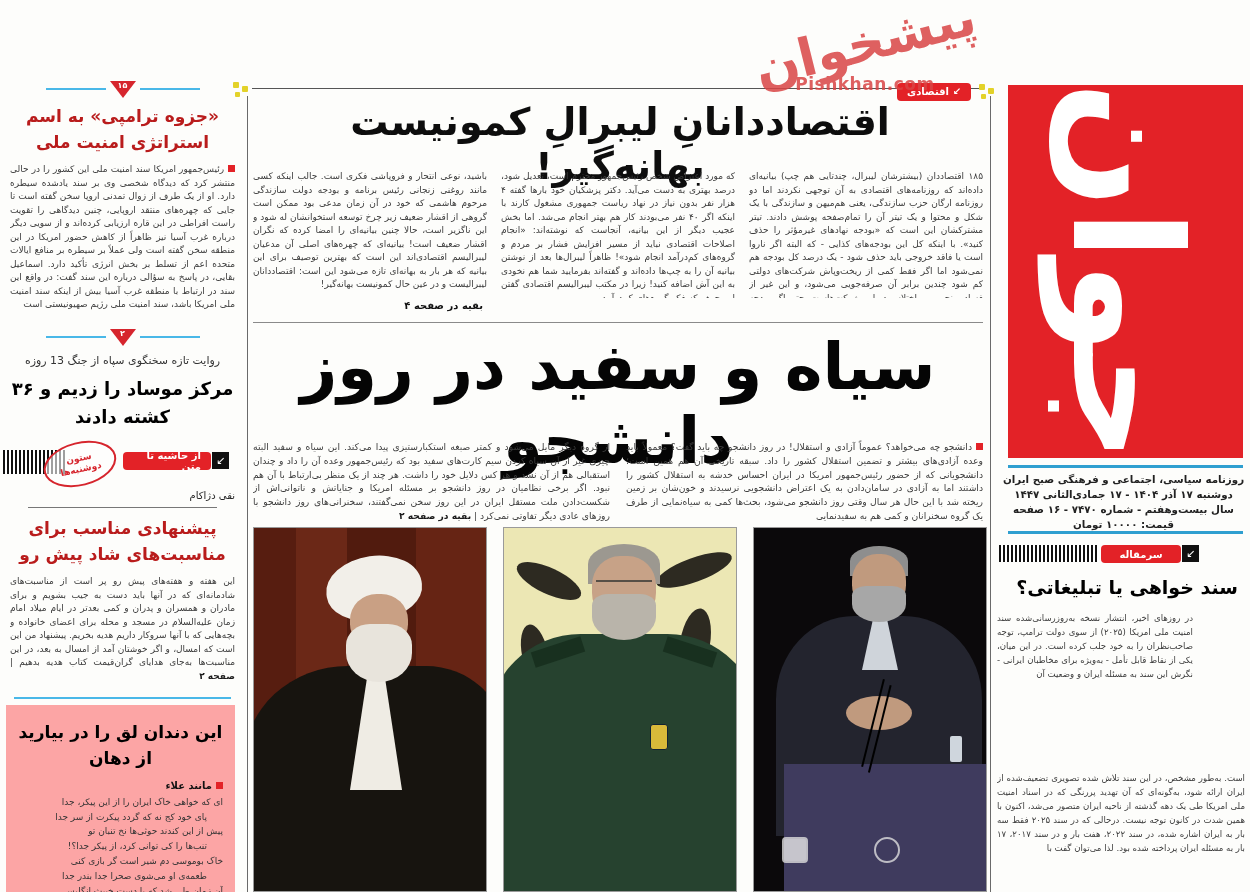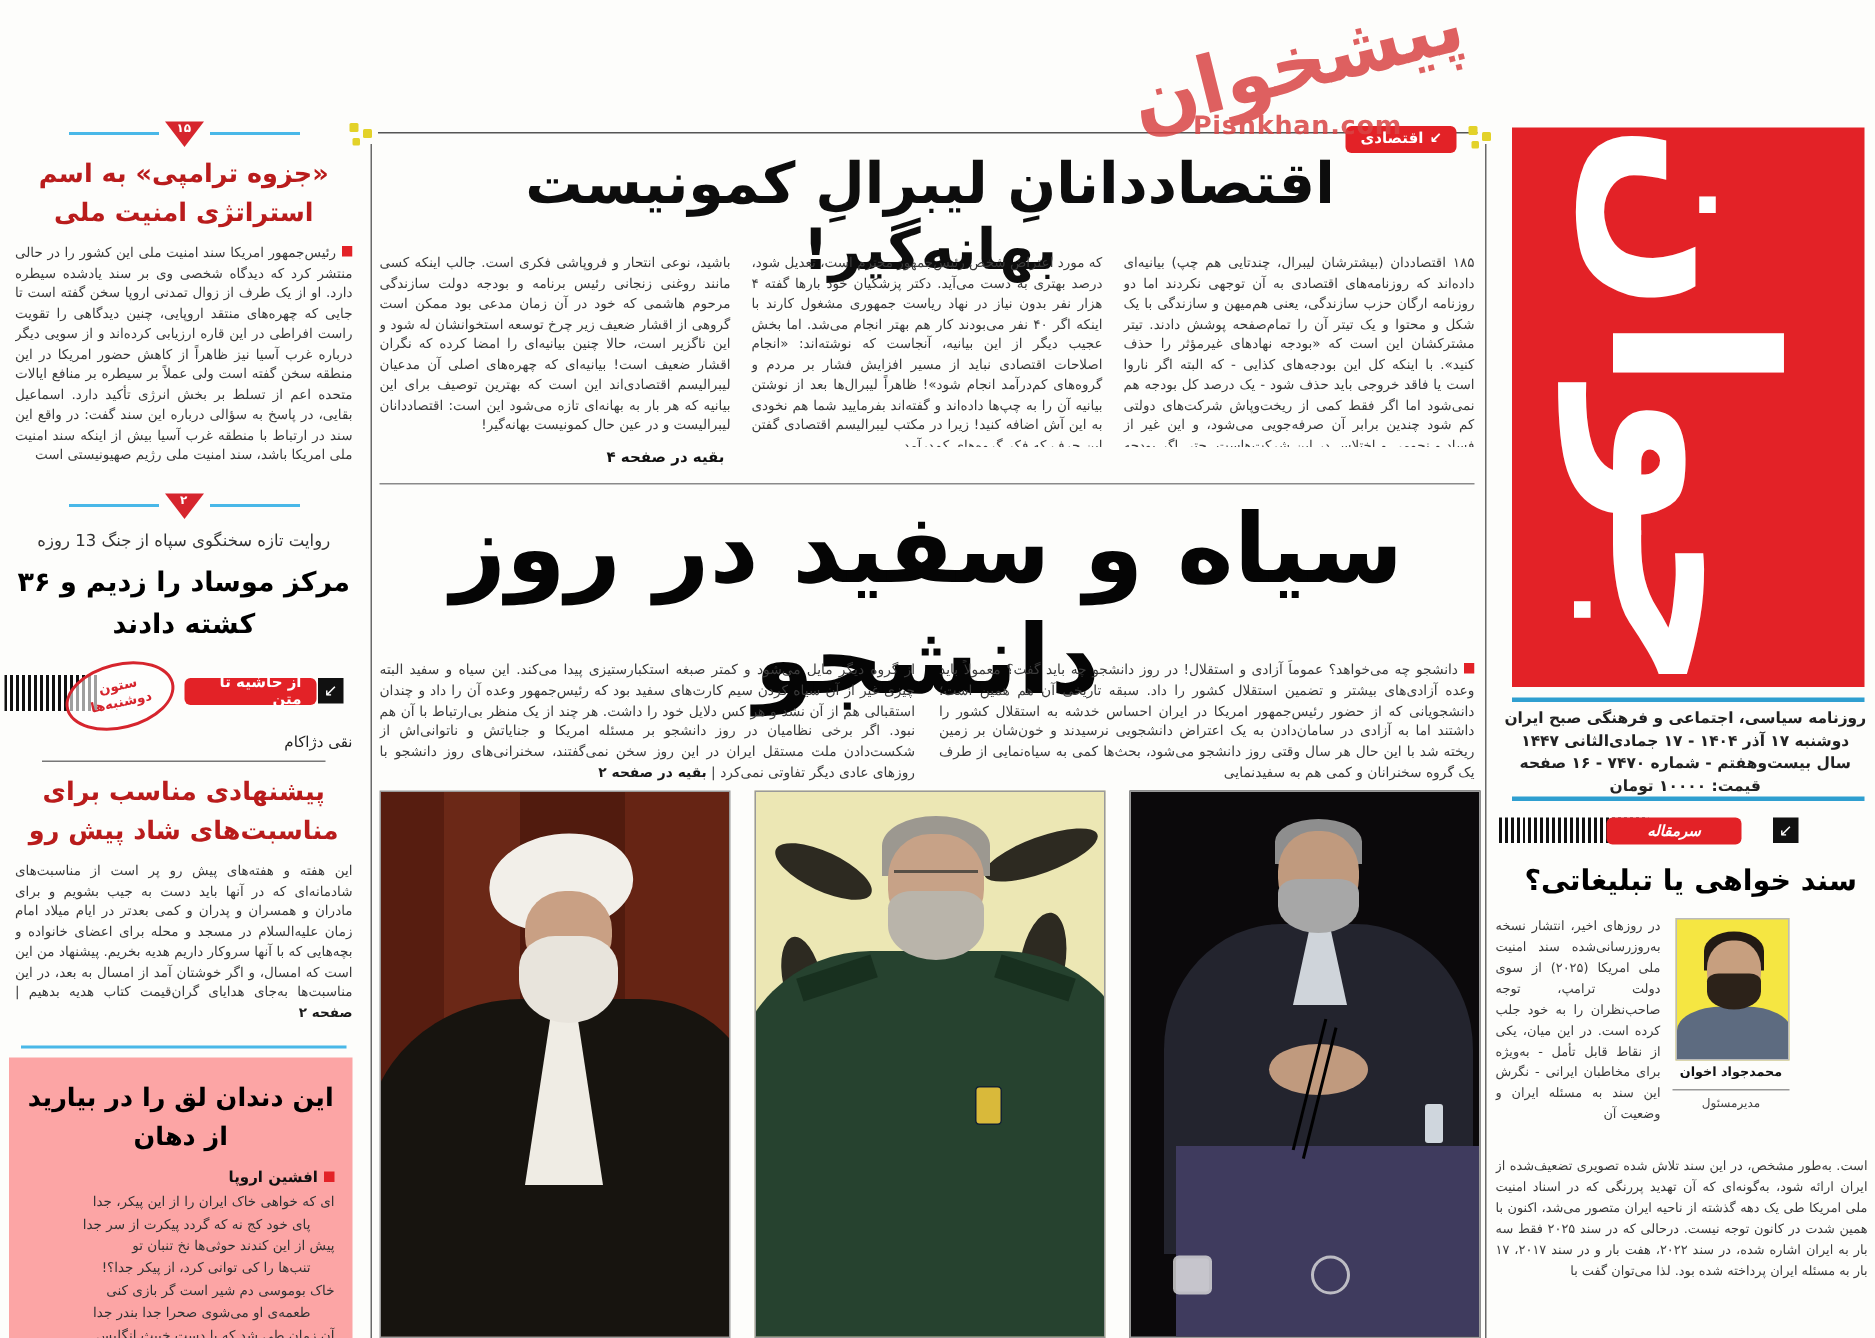--- a/index.html
+++ b/index.html
@@ -155,21 +155,21 @@
               background:#e32227; overflow:hidden; display:flex; align-items:center;
               justify-content:center; }
   .mast-box span { color:#fff; font-size:150px; font-weight:bold; transform:rotate(90deg);
                    white-space:nowrap; line-height:1; }
   .mast-blue { position:absolute; left:1008px; width:235px; height:3px; background:#2f9fd0; }
   .mb1 { top:465px; } .mb2 { top:531px; }
   .mast-info { position:absolute; left:1000px; top:472px; width:247px; text-align:center;
                font-size:10.3px; font-weight:bold; color:#222; line-height:1.45; }
   .ed-toolbar { position:absolute; left:995px; top:545px; width:250px; height:18px; }
   .ed-toolbar .barcode { position:absolute; right:146px; top:0; width:100px; height:17px; }
-  .ed-toolbar .redlabel { position:absolute; right:84px; top:0; width:90px;font-style:italic; }
+  .ed-toolbar .redlabel { position:absolute; right:64px; top:0; width:80px; }
   .ed-toolbar .arrowbox { position:absolute; right:46px; top:0; }
   .ed-title { position:absolute; left:998px; top:576px; width:240px; font-size:19px;
               font-weight:bold; color:#000; }
   .ed-top { position:absolute; left:997px; top:612px; width:246px; height:158px;
             display:flex; direction:rtl; gap:8px; padding-right:50px; }
   .ed-photo-wrap { width:78px; flex:0 0 78px; }
   .ed-photo { width:76px; height:95px; background:#f5e642; position:relative;
               border:1px solid #bbb; overflow:hidden; }
   .ed-photo .hair { position:absolute; left:18px; top:8px; width:40px; height:26px;
                     background:#221a14; border-radius:50% 50% 0 0; }
@@ -243,21 +243,21 @@
     <p class="colauthor">نقی دژاکام</p>
     <div class="thin-rule"></div>
 
     <h3 class="lt-title">پیشنهادی مناسب برای مناسبت‌های شاد پیش رو</h3>
     <p class="bodytxt lt3-body"><span>این هفته و هفته‌های پیش رو پر است از مناسبت‌های شادمانه‌ای که در آنها باید دست به جیب بشویم و برای مادران و همسران و پدران و کمی بعدتر در ایام میلاد امام زمان علیه‌السلام در مسجد و محله برای اعضای خانواده و بچه‌هایی که با آنها سروکار داریم هدیه بخریم. پیشنهاد من این است که امسال، و اگر خوشتان آمد از امسال به بعد، در این مناسبت‌ها به‌جای هدایای گران‌قیمت کتاب هدیه بدهیم |</span> <span class="pageref">صفحه ۲</span></p>
     <div class="blue-rule"></div>
   </aside>
 
   <div class="poem-box">
     <h3 class="poem-title">این دندان لق را در بیارید از دهان</h3>
-    <p class="poem-author"><span class="redsq"></span><span>افشین اروپا</span></p>
+    <p class="poem-author"><span class="redsq"></span><span>مانند علاء</span></p>
     <div class="poem">
       <p>ای که خواهی خاک ایران را از این پیکر، جدا</p>
       <p class="ind">پای خود کج نه که گردد پیکرت از سر جدا</p>
       <p>پیش از این کندند حوثی‌ها نخ تنبان تو</p>
       <p class="ind">تنب‌ها را کی توانی کرد، از پیکر جدا؟!</p>
       <p>خاک بوموسی دم شیر است گر بازی کنی</p>
       <p class="ind">طعمه‌ی او می‌شوی صحرا جدا بندر جدا</p>
       <p>آن زمان طی شد که با دست خبیث انگلیس</p>
     </div>
   </div>
@@ -336,28 +336,18 @@
 
   <div class="ed-toolbar">
     <span class="barcode"></span>
     <span class="redlabel">سرمقاله</span>
     <span class="arrowbox">↙</span>
   </div>
 
   <h2 class="ed-title">سند خواهی یا تبلیغاتی؟</h2>
 
   <div class="ed-top">
-    <div class="ed-photo-wrap">
-      <div class="ed-photo">
-        <div class="suit"></div>
-          <div class="hair"></div>
-          <div class="face"></div>
-          <div class="beard"></div>
-      </div>
-      <div class="ed-caption">محمدجواد اخوان</div>
-      <div class="ed-role">مدیرمسئول</div>
-    </div>
     <p class="ed-lead bodytxt">در روزهای اخیر، انتشار نسخه به‌روزرسانی‌شده سند امنیت ملی امریکا (۲۰۲۵) از سوی دولت ترامپ، توجه صاحب‌نظران را به خود جلب کرده است. در این میان، یکی از نقاط قابل تأمل - به‌ویژه برای مخاطبان ایرانی - نگرش این سند به مسئله ایران و وضعیت آن</p>
   </div>
 
   <p class="ed-body bodytxt">است. به‌طور مشخص، در این سند تلاش شده تصویری تضعیف‌شده از ایران ارائه شود، به‌گونه‌ای که آن تهدید پررنگی که در اسناد امنیت ملی امریکا طی یک دهه گذشته از ناحیه ایران متصور می‌شد، اکنون با همین شدت در کانون توجه نیست. درحالی که در سند ۲۰۲۵ فقط سه بار به ایران اشاره شده، در سند ۲۰۲۲، هفت بار و در سند ۲۰۱۷، ۱۷ بار به مسئله ایران پرداخته شده بود. لذا می‌توان گفت با</p>
 
 </div>
 
 </body></html>

